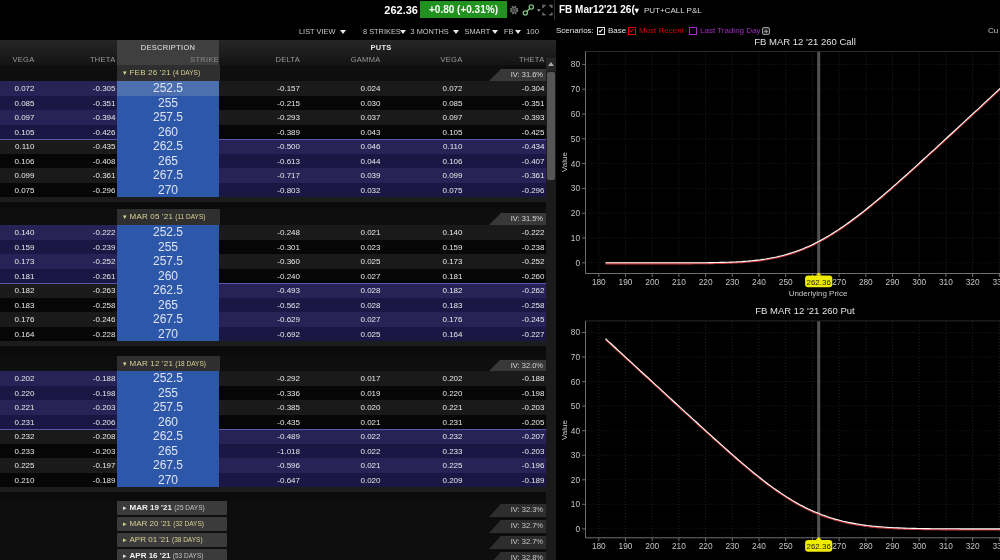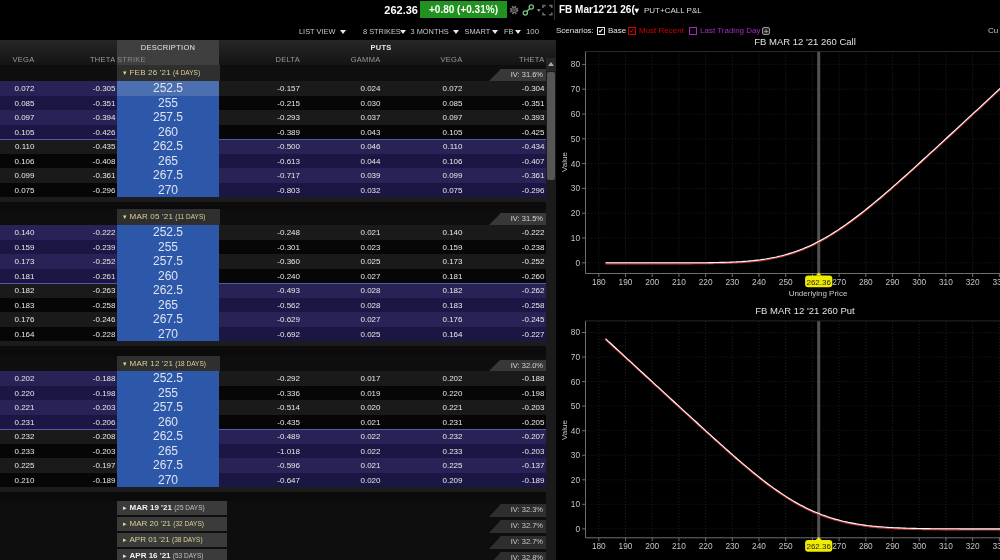--- a/index.html
+++ b/index.html
@@ -123,21 +123,21 @@
 <span class="scn" style="left:700px;color:#a32cc4">Last Trading Day</span>
 <span class="cb" style="left:762px;border-color:#999;background:#2a2a2a;color:#ccc;border-radius:2px;font-size:8px;line-height:8px">+</span>
 <span class="scn" style="left:988px;color:#c8c8c8">Cu</span>
 
 <div id="thead"></div>
     <div id="descbox"></div>
 <span class="hl1" style="left:117px;width:102px;text-align:center">DESCRIPTION</span>
 <span class="hl1" style="left:350px;width:62px;text-align:center;font-weight:bold">PUTS</span>
 <span class="hl2" style="left:0;width:34.5px">VEGA</span>
 <span class="hl2" style="left:40px;width:75.5px">THETA</span>
-<span class="hl2" style="left:117px;width:102px;text-align:left;color:#8a8a8a">STRIKE</span>
+<span class="hl2" style="left:117px;width:102px;text-align:right;color:#8a8a8a">STRIKE</span>
 <span class="hl2" style="left:225px;width:75px">DELTA</span>
 <span class="hl2" style="left:305px;width:75.5px">GAMMA</span>
 <span class="hl2" style="left:387px;width:75.5px">VEGA</span>
 <span class="hl2" style="left:469px;width:75.5px">THETA</span>
 <div style="position:absolute;left:0;top:197px;width:547px;height:5px;background:#1c1c1c"></div>
 <div style="position:absolute;left:0;top:202px;width:547px;height:7px;background:#0b0b0b"></div>
 <div style="position:absolute;left:0;top:341px;width:547px;height:5px;background:#1c1c1c"></div>
 <div style="position:absolute;left:0;top:346px;width:547px;height:10px;background:#0b0b0b"></div>
 <div style="position:absolute;left:0;top:487px;width:547px;height:5px;background:#1c1c1c"></div>
 <div style="position:absolute;left:0;top:492px;width:547px;height:9px;background:#0b0b0b"></div>
@@ -358,21 +358,21 @@
         <span class="v v4">0.019</span>
 <span class="v v5">0.220</span>
         <span class="v v6">-0.198</span>
       </div>
 <div class="row" style="top:400.0px">
 <div class="cl" style="background:#272356"></div>
 <div class="cr" style="background:#1a1a1a"></div>
 <div class="sk" style="background:#2d57a8">257.5</div>
 <span class="v v1">0.221</span>
         <span class="v v2">-0.203</span>
-<span class="v v3">-0.514</span>
+<span class="v v3">-0.385</span>
         <span class="v v4">0.020</span>
 <span class="v v5">0.221</span>
         <span class="v v6">-0.203</span>
       </div>
 <div class="row" style="top:414.5px">
 <div class="cl" style="background:#1b1744"></div>
 <div class="cr" style="background:#060606"></div>
 <div class="sk" style="background:#2d57a8">260</div>
 <span class="v v1">0.231</span>
         <span class="v v2">-0.206</span>
@@ -405,21 +405,21 @@
       </div>
 <div class="row" style="top:458.0px">
 <div class="cl" style="background:#1a1a1a"></div>
 <div class="cr" style="background:#272356"></div>
 <div class="sk" style="background:#2d57a8">267.5</div>
 <span class="v v1">0.225</span>
         <span class="v v2">-0.197</span>
 <span class="v v3">-0.596</span>
         <span class="v v4">0.021</span>
 <span class="v v5">0.225</span>
-        <span class="v v6">-0.137</span>
+        <span class="v v6">-0.196</span>
       </div>
 <div class="row" style="top:472.5px">
 <div class="cl" style="background:#060606"></div>
 <div class="cr" style="background:#1b1744"></div>
 <div class="sk" style="background:#2d57a8">270</div>
 <span class="v v1">0.210</span>
         <span class="v v2">-0.189</span>
 <span class="v v3">-0.647</span>
         <span class="v v4">0.020</span>
 <span class="v v5">0.209</span>

